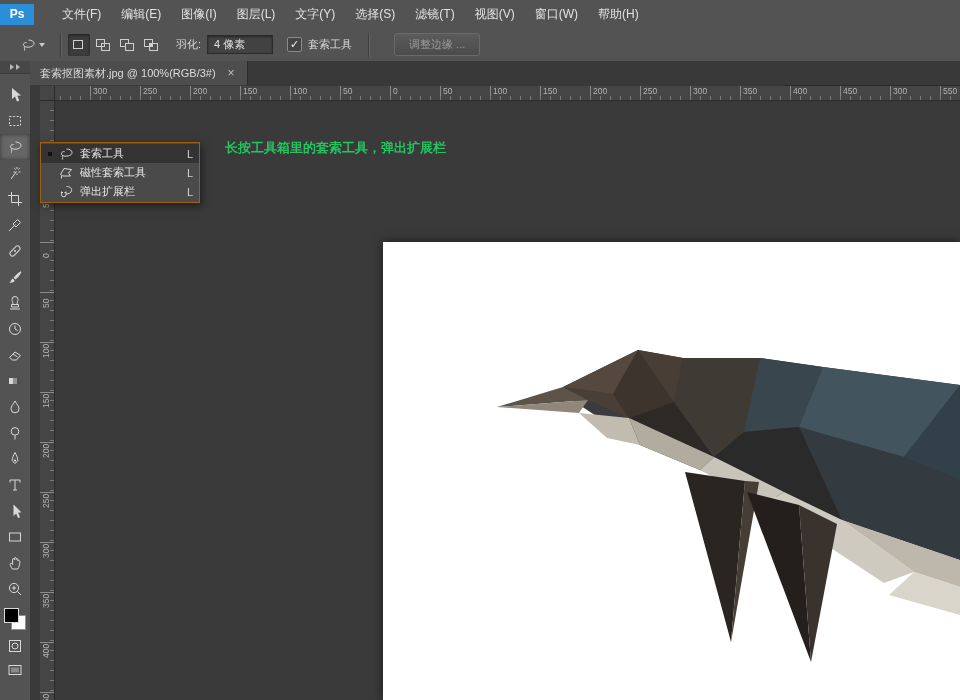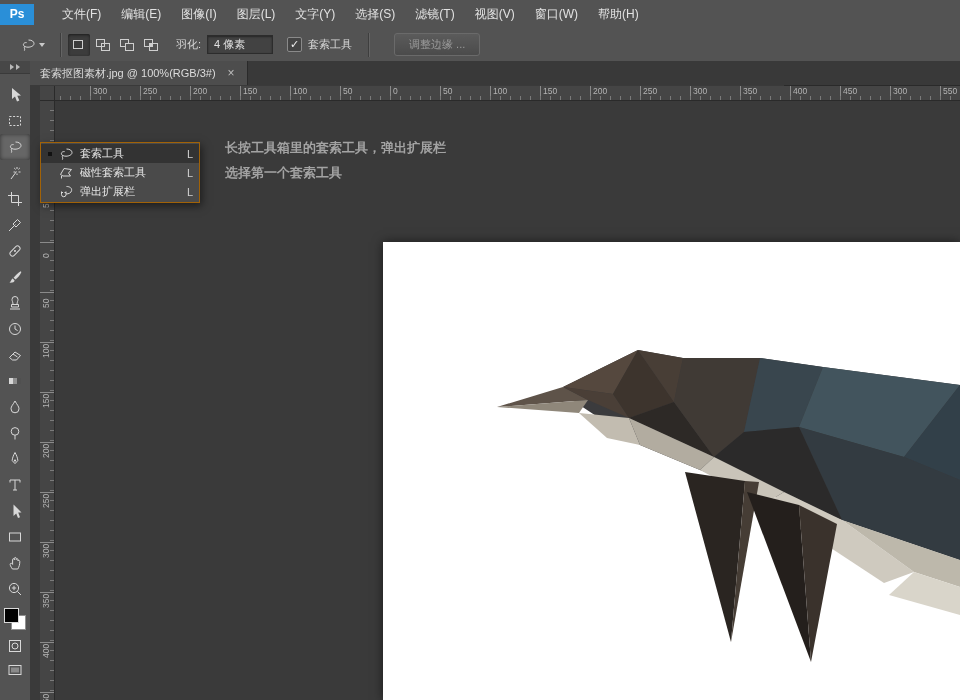--- a/index.html
+++ b/index.html
@@ -411,17 +411,16 @@
               <path d="M3.5 7.5 L3.5 10.5 A2.2 2.2 0 0 0 8 10.5 L8 7.5" fill="none" stroke="#d8d8d8"></path>
               <path d="M3.5 8.5 L5 8.5 M6.5 8.5 L8 8.5" stroke="#d8d8d8"></path>
             </svg>
           </span>
           <span class="flabel">弹出扩展栏</span>
           <span class="fkey">L</span>
         </div>
       </div>
   </div>
 
-  <div id="annotations" style="color: #a3a3a3;">
+  <div id="annotations" style="color: #22c55e;">
     <div>长按工具箱里的套索工具，弹出扩展栏</div>
-    <div>选择第一个套索工具</div>
   </div>
 </div>
 
 </body></html>

